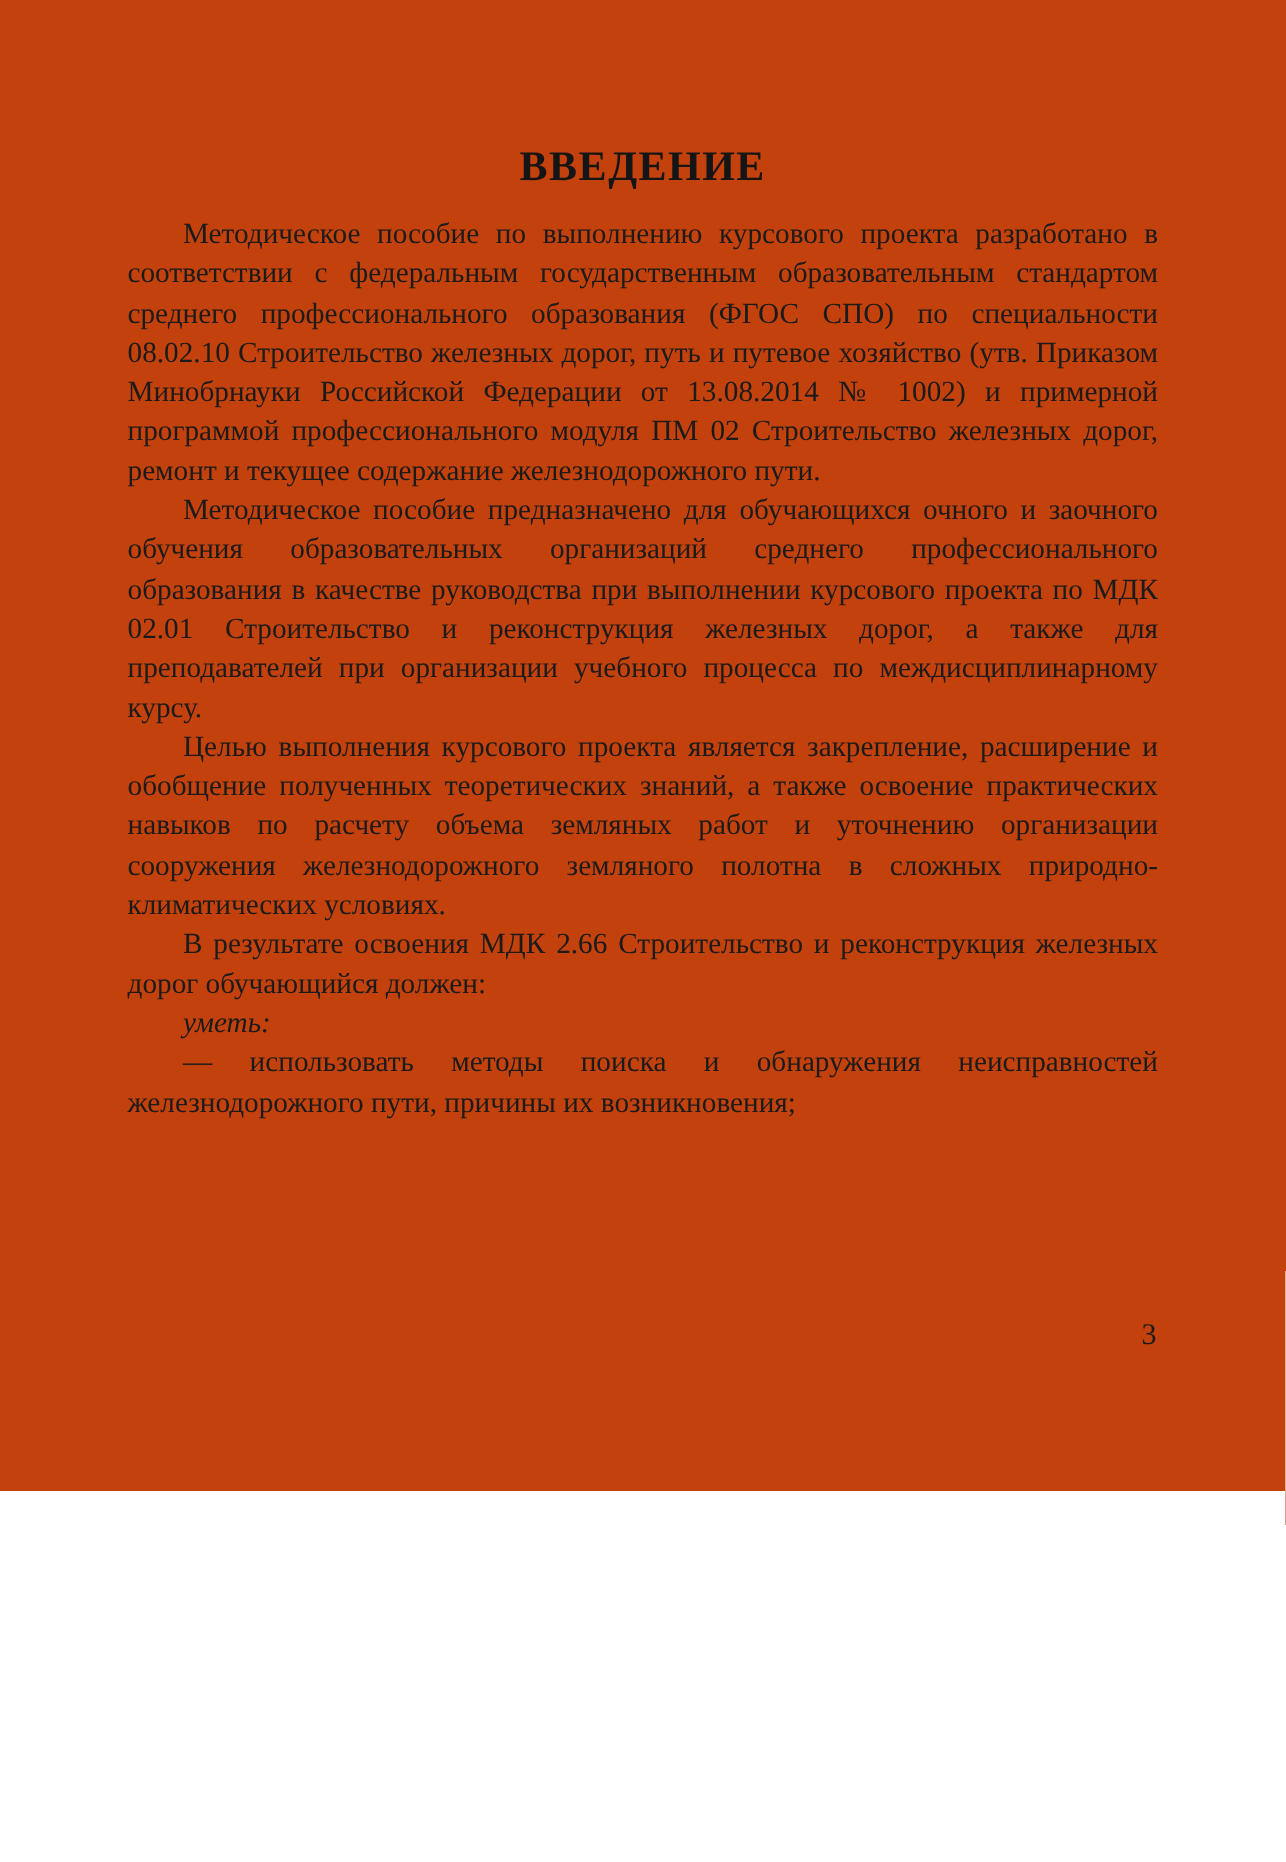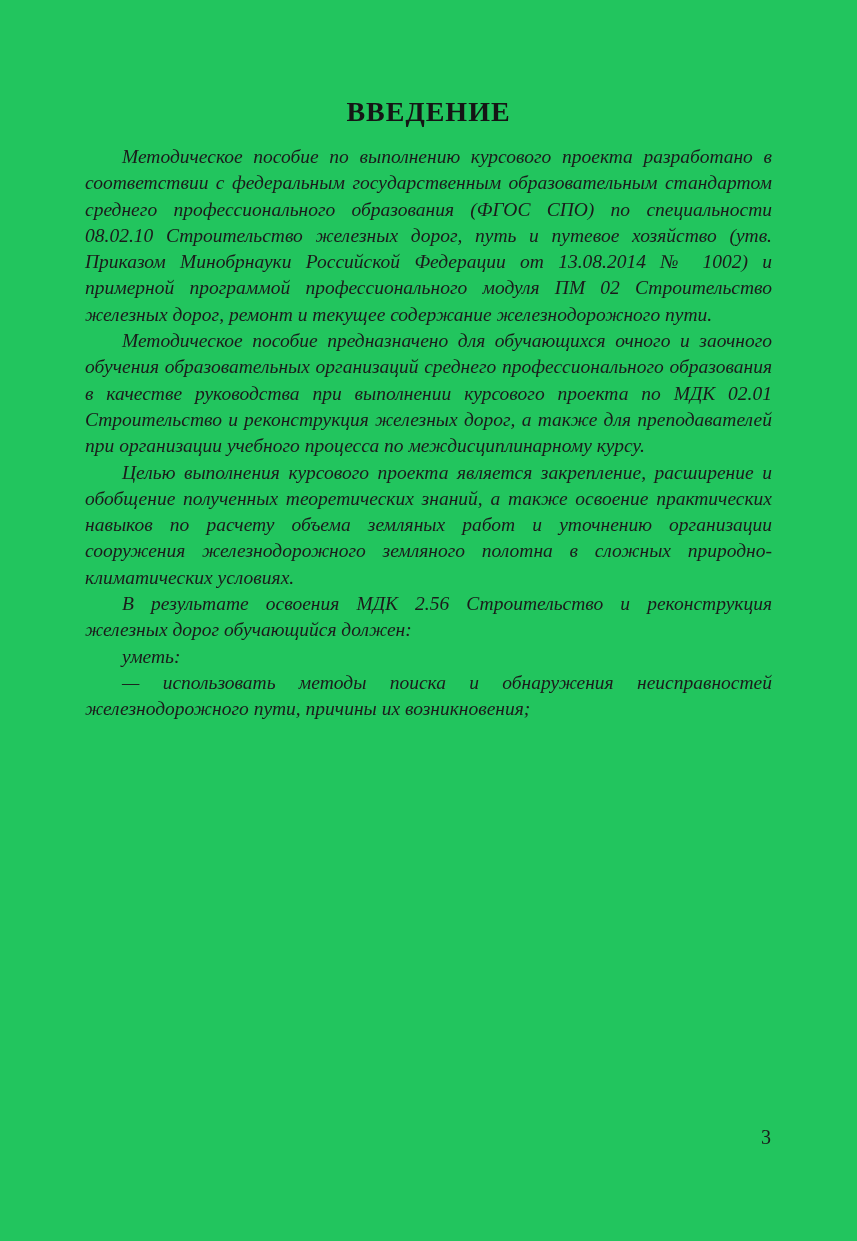--- a/index.html
+++ b/index.html
@@ -3,65 +3,65 @@
 <meta charset="utf-8">
 <style>
   html, body {
     margin: 0;
     padding: 0;
     background: #ffffff;
   }
   .page {
     position: relative;
     width: 857px;
-    height: 1241px;
+    height: 994px;
     box-sizing: border-box;
-    background: #22c55e;
+    background: #c2410c;
     padding: 96px 85px 0 85px;
     font-family: "Liberation Serif", "DejaVu Serif", serif;
     color: #1b1b1b;
     overflow: hidden;
   }
   .title {
     margin: 0 0 16px 0;
     text-align: center;
     font-size: 28px;
     font-weight: bold;
     letter-spacing: 1px;
     color: #151515;
   }
   .body-text p.para {
     margin: 0;
     font-size: 19.5px;
     line-height: 26.3px;
     text-align: justify;
     text-indent: 37px;
     hyphens: auto;
-    font-style: italic;
     -webkit-hyphens: auto;
   }
   .body-text p.para.italic {
+    font-style: italic;
   }
   .page-number {
     position: absolute;
     right: 86px;
     bottom: 92px;
     font-size: 20px;
     color: #1b1b1b;
   }
 </style>
 </head>
 <body>
 
 <div class="page">
   <h1 class="title">ВВЕДЕНИЕ</h1>
 
   <div class="body-text" id="paragraphs">
       <p class="para">Методическое пособие по выполнению курсового проекта разработано в соответствии с федеральным государственным образовательным стандартом среднего профессионального образования (ФГОС СПО) по специальности 08.02.10 Строительство железных дорог, путь и путевое хозяйство (утв. Приказом Минобрнауки Российской Федерации от 13.08.2014 № 1002) и примерной программой профессионального модуля ПМ 02 Строительство железных дорог, ремонт и текущее содержание железнодорожного пути.</p>
       <p class="para">Методическое пособие предназначено для обучающихся очного и заочного обучения образовательных организаций среднего профессионального образования в качестве руководства при выполнении курсового проекта по МДК 02.01 Строительство и реконструкция железных дорог, а также для преподавателей при организации учебного процесса по междисциплинарному курсу.</p>
       <p class="para">Целью выполнения курсового проекта является закрепление, расширение и обобщение полученных теоретических знаний, а также освоение практических навыков по расчету объема земляных работ и уточнению организации сооружения железнодорожного земляного полотна в сложных природно-климатических условиях.</p>
-      <p class="para">В результате освоения МДК 2.56 Строительство и реконструкция железных дорог обучающийся должен:</p>
+      <p class="para">В результате освоения МДК 2.66 Строительство и реконструкция железных дорог обучающийся должен:</p>
       <p class="para italic">уметь:</p>
       <p class="para">— использовать методы поиска и обнаружения неисправностей железнодорожного пути, причины их возникновения;</p>
     </div>
 
   <div class="page-number">3</div>
 </div>
 
 </body></html>

